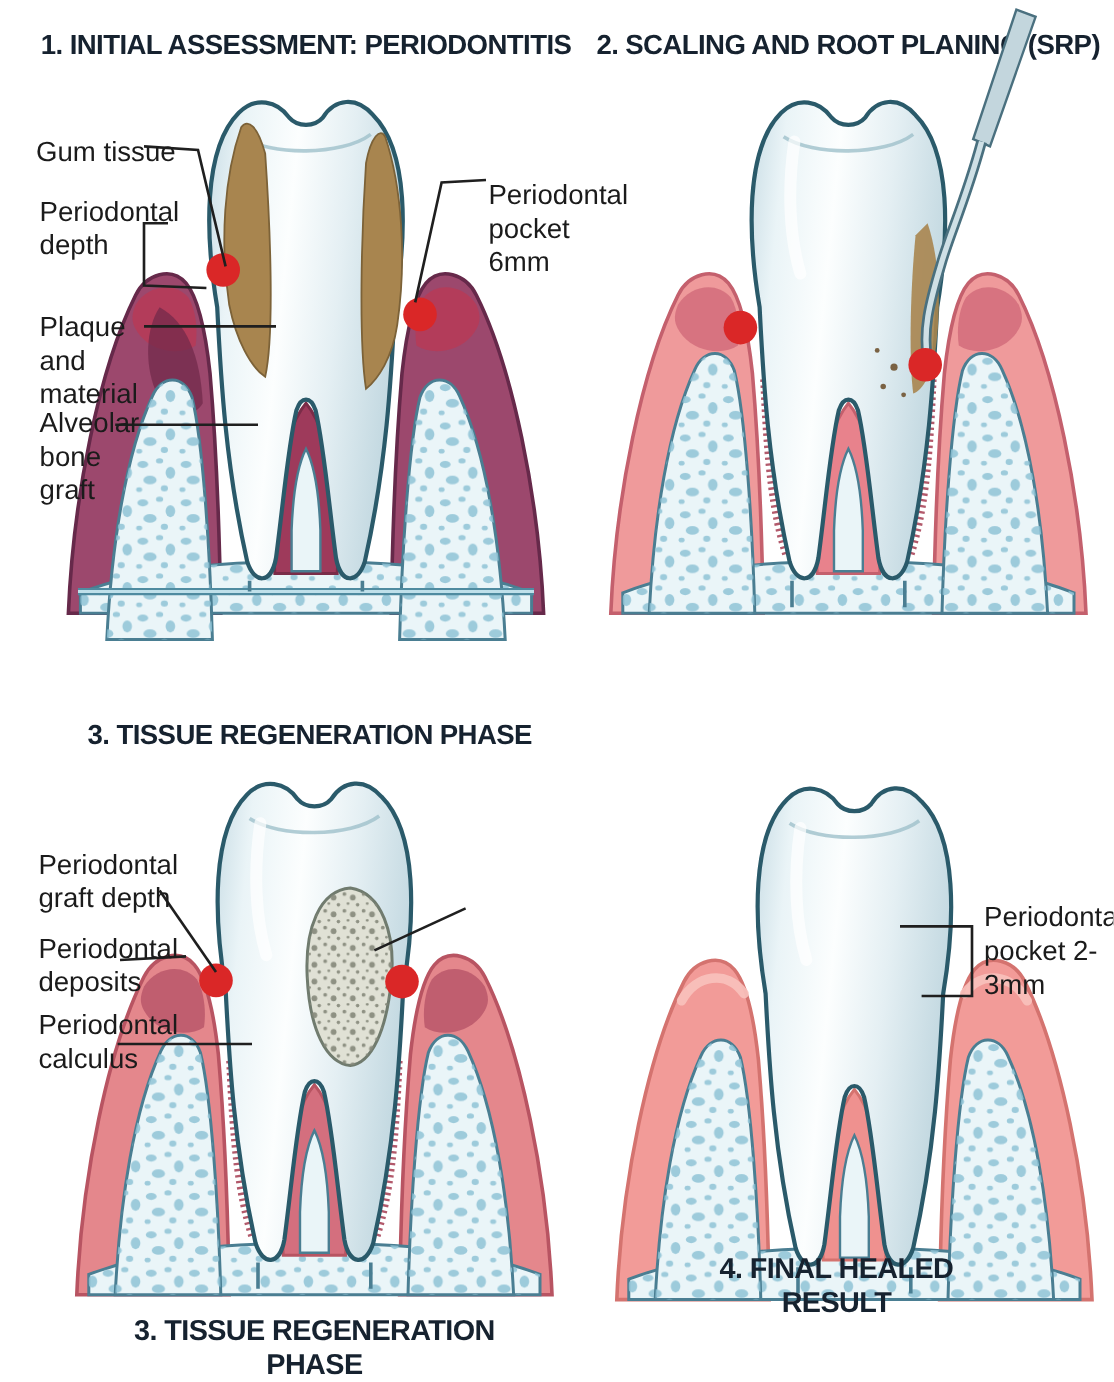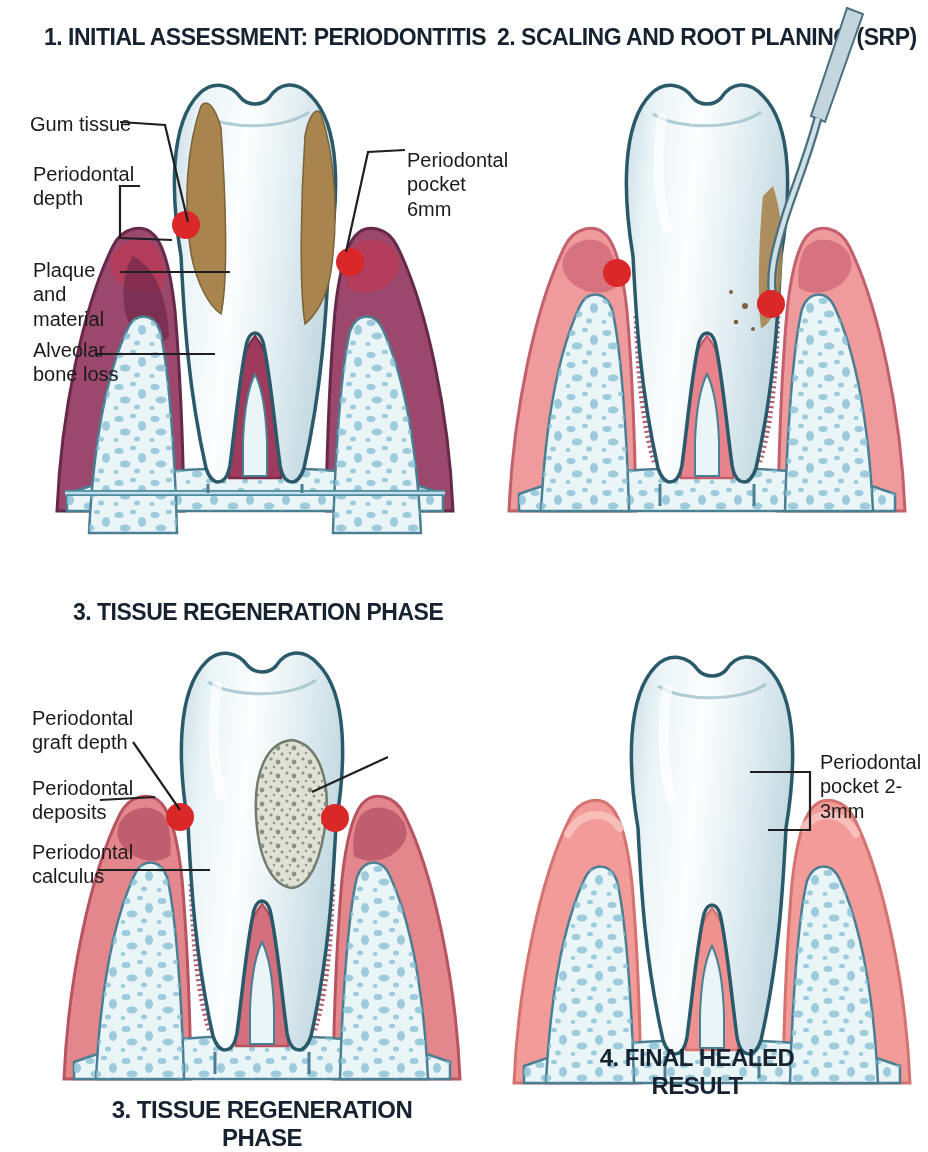--- a/index.html
+++ b/index.html
@@ -3,21 +3,21 @@
 <meta charset="utf-8">
 <style>
   html,body{margin:0;padding:0;background:#ffffff;}
   .stage{position:relative;width:928px;height:1152px;background:#ffffff;overflow:hidden;
          font-family:"Liberation Sans",sans-serif;}
   svg.art{position:absolute;}
   .title{position:absolute;font-weight:800;font-size:23px;letter-spacing:-0.5px;
          color:#16222f;white-space:nowrap;}
   .caption{position:absolute;font-weight:800;font-size:24px;letter-spacing:-0.5px;
          color:#16222f;text-align:center;}
-  .lbl{position:absolute;font-size:20px;line-height:1.22;color:#1b1b1b;}
+  .lbl{position:absolute;font-size:23px;line-height:1.22;color:#1b1b1b;}
   .nowrap{white-space:nowrap;}
 </style>
 </head>
 <body>
 
 <div class="stage">
 
   <svg width="0" height="0" style="position:absolute" aria-hidden="true">
     <defs>
       <linearGradient id="toothGrad" x1="0" y1="0" x2="1" y2="0.25">
@@ -66,21 +66,21 @@
       <path id="p-crestTexR" d="M392,248 C382,232 360,228 348,242 C342,252 340,268 342,282
         C354,290 376,288 388,274 C396,264 396,258 392,248 Z"></path>
       <path id="p-darkPatchL" d="M128,250 C150,262 162,290 164,330 C156,344 136,340 124,318 C116,298 116,268 128,250 Z"></path>
       <path id="p-fissure" d="M196,108 C220,124 280,124 304,106"></path>
       <path id="p-shine" d="M205,112 C199,152 201,192 210,222"></path>
       <path id="p-ligL" d="M181,310 C184,380 188,420 200,458"></path>
       <path id="p-ligR" d="M319,310 C316,380 312,420 300,458"></path>
     </defs>
   </svg>
 
-  <div class="title" style="left:44px;top:24px;">1. INITIAL ASSESSMENT: PERIODONTITIS</div>
+  <div class="title" style="left:34px;top:24px;">1. INITIAL ASSESSMENT: PERIODONTITIS</div>
 
   <svg class="art" style="left:0;top:0" width="464" height="560" viewBox="0 0 464 560">
     <g transform="translate(5,6)">
       <use href="#p-gumL" stroke="#66294a" stroke-width="3" fill="#9c486d"></use>
       <use href="#p-gumR" stroke="#66294a" stroke-width="3" fill="#9c486d"></use>
       <use href="#p-crestTexL" fill="#b93a55" opacity="0.8"></use>
       <use href="#p-crestTexR" fill="#b93a55" opacity="0.8"></use>
       <use href="#p-darkPatchL" fill="#6f2848" opacity="0.7"></use>
       <use href="#p-boneBase" fill="#eaf5f8" stroke="#4a7e92" stroke-width="2.5"></use>
       <use href="#p-boneBase" fill="url(#trab)"></use>
@@ -110,21 +110,21 @@
       <polyline points="140,186 120,186 120,238 172,240"></polyline>
       <polyline points="120,272 230,272"></polyline>
       <polyline points="96,354 215,354"></polyline>
       <polyline points="405,150 368,152 346,252"></polyline>
     </g>
   </svg>
 
   <div class="lbl nowrap" style="left:30px;top:112px;">Gum tissue</div>
   <div class="lbl" style="left:33px;top:162px;width:96px;">Periodontal depth</div>
   <div class="lbl" style="left:33px;top:258px;width:96px;">Plaque and material</div>
-  <div class="lbl" style="left:33px;top:338px;width:90px;">Alveolar bone loss</div>
+  <div class="lbl" style="left:33px;top:338px;width:90px;">Alveolar bone graft</div>
   <div class="lbl" style="left:407px;top:148px;width:100px;">Periodontal pocket 6mm</div>
 
   <div class="title" style="left:497px;top:24px;">2. SCALING AND ROOT PLANING (SRP)</div>
 
   <svg class="art" style="left:464px;top:0" width="464" height="560" viewBox="0 0 464 560">
     <g transform="translate(-7,6)">
       <use href="#p-gumL" stroke="#c4606d" stroke-width="3" fill="#ef9a9b"></use>
       <use href="#p-gumR" stroke="#c4606d" stroke-width="3" fill="#ef9a9b"></use>
       <use href="#p-crestTexL" fill="#c25469" opacity="0.55"></use>
       <use href="#p-crestTexR" fill="#c25469" opacity="0.55"></use>

